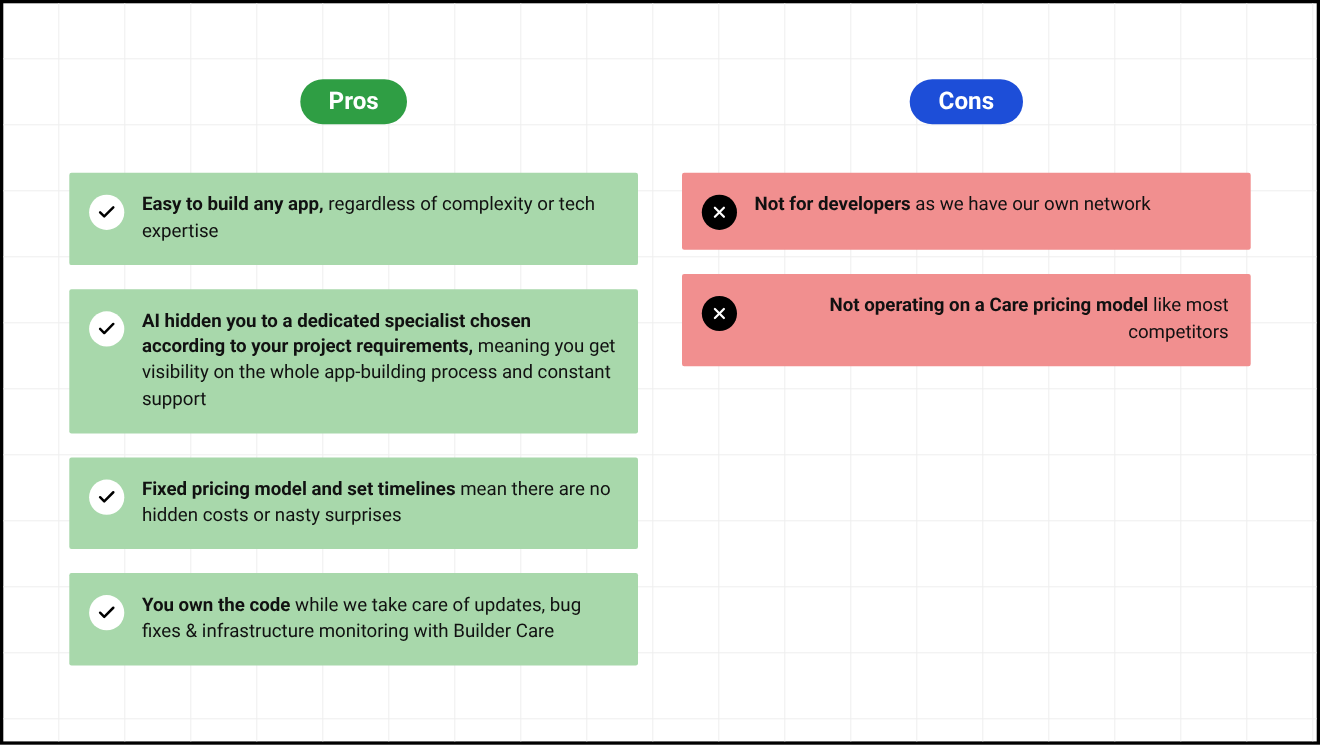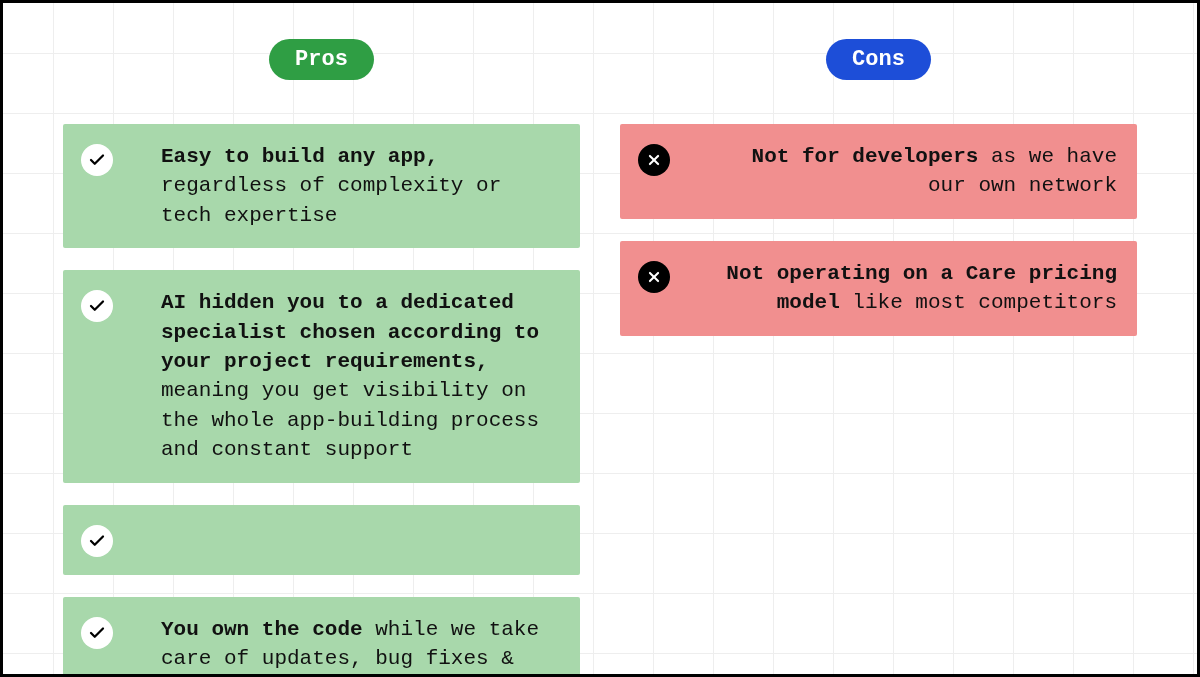--- a/index.html
+++ b/index.html
@@ -19,23 +19,22 @@
       linear-gradient(to bottom, #eee 1px, transparent 1px);
     background-size: 60px 60px;
     background-position: -10px -10px;
     z-index: 0;
   }
   .content {
     position: relative;
     z-index: 1;
     display: flex;
     gap: 40px;
-    padding: 36px 60px 40px 60px;
+    padding: 69px 60px 40px 60px;
     height: 100%;
-    font-family: Liberation Mono, monospace;
   }
   .col {
     flex: 1;
     display: flex;
     flex-direction: column;
     align-items: center;
   }
   .badge {
     display: inline-block;
     color: #fff;
@@ -69,24 +68,23 @@
     border-radius: 50%;
     display: flex;
     align-items: center;
     justify-content: center;
     margin-top: 2px;
   }
   .icon.check { background: #fff; }
   .icon.cross { background: #000; }
   .icon svg { display: block; }
   .text {
-    font-size: 21px;
+    font-size: 17px;
     line-height: 1.4;
     color: #111;
-    margin-left: 32px;
   }
   .text strong { font-weight: 700; }
 </style>
 </head>
 <body>
 
 <div class="grid-bg"></div>
 
 <div class="content">
 
@@ -114,20 +112,23 @@
         <div class="text">
           <strong>AI hidden you to a dedicated specialist chosen according to your project requirements,</strong><span> meaning you get visibility on the whole app-building process and constant support</span>
         </div>
       </div>
 
       <div class="item pro">
         <div class="icon check">
           <svg width="18" height="18" viewBox="0 0 24 24" fill="none" stroke="#000" stroke-width="3" stroke-linecap="round" stroke-linejoin="round">
               <polyline points="4 12 9 17 20 6"></polyline>
             </svg>
+        </div>
+        <div class="text">
+          <strong>Fixed pricing model and set timelines</strong><span> mean there are no hidden costs or nasty surprises</span>
         </div>
       </div>
 
       <div class="item pro">
         <div class="icon check">
           <svg width="18" height="18" viewBox="0 0 24 24" fill="none" stroke="#000" stroke-width="3" stroke-linecap="round" stroke-linejoin="round">
               <polyline points="4 12 9 17 20 6"></polyline>
             </svg>
         </div>
         <div class="text">

